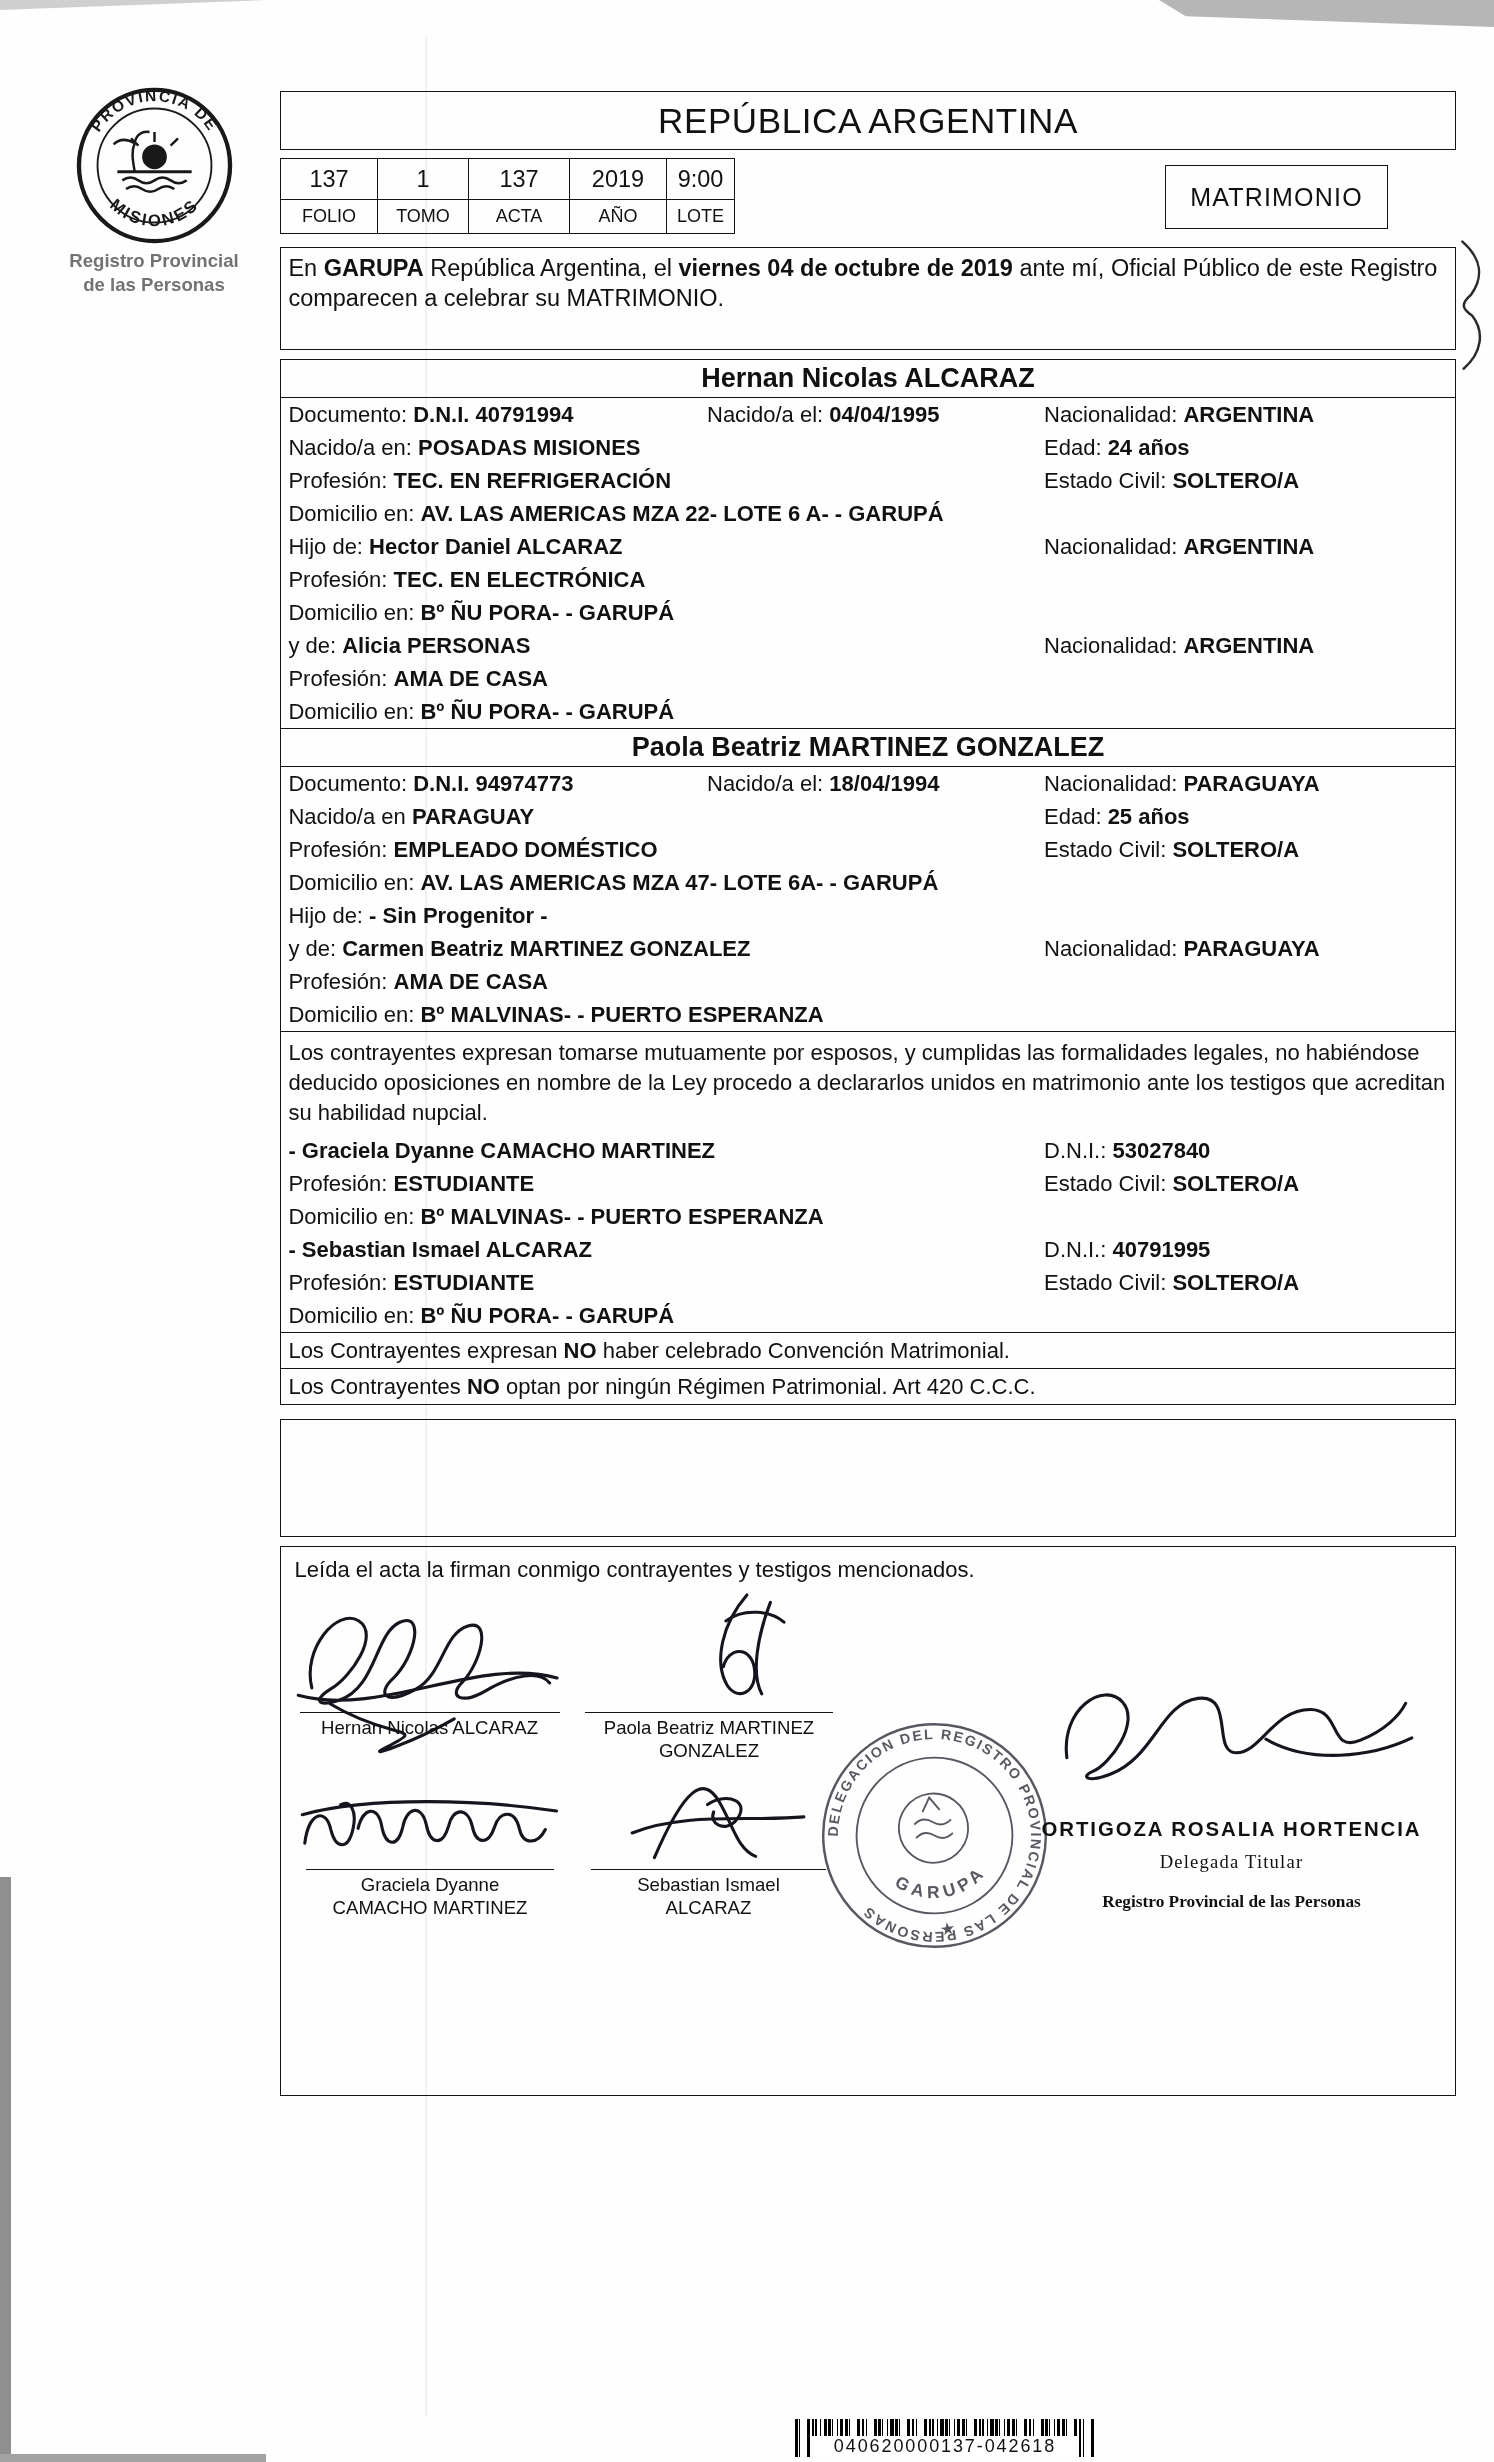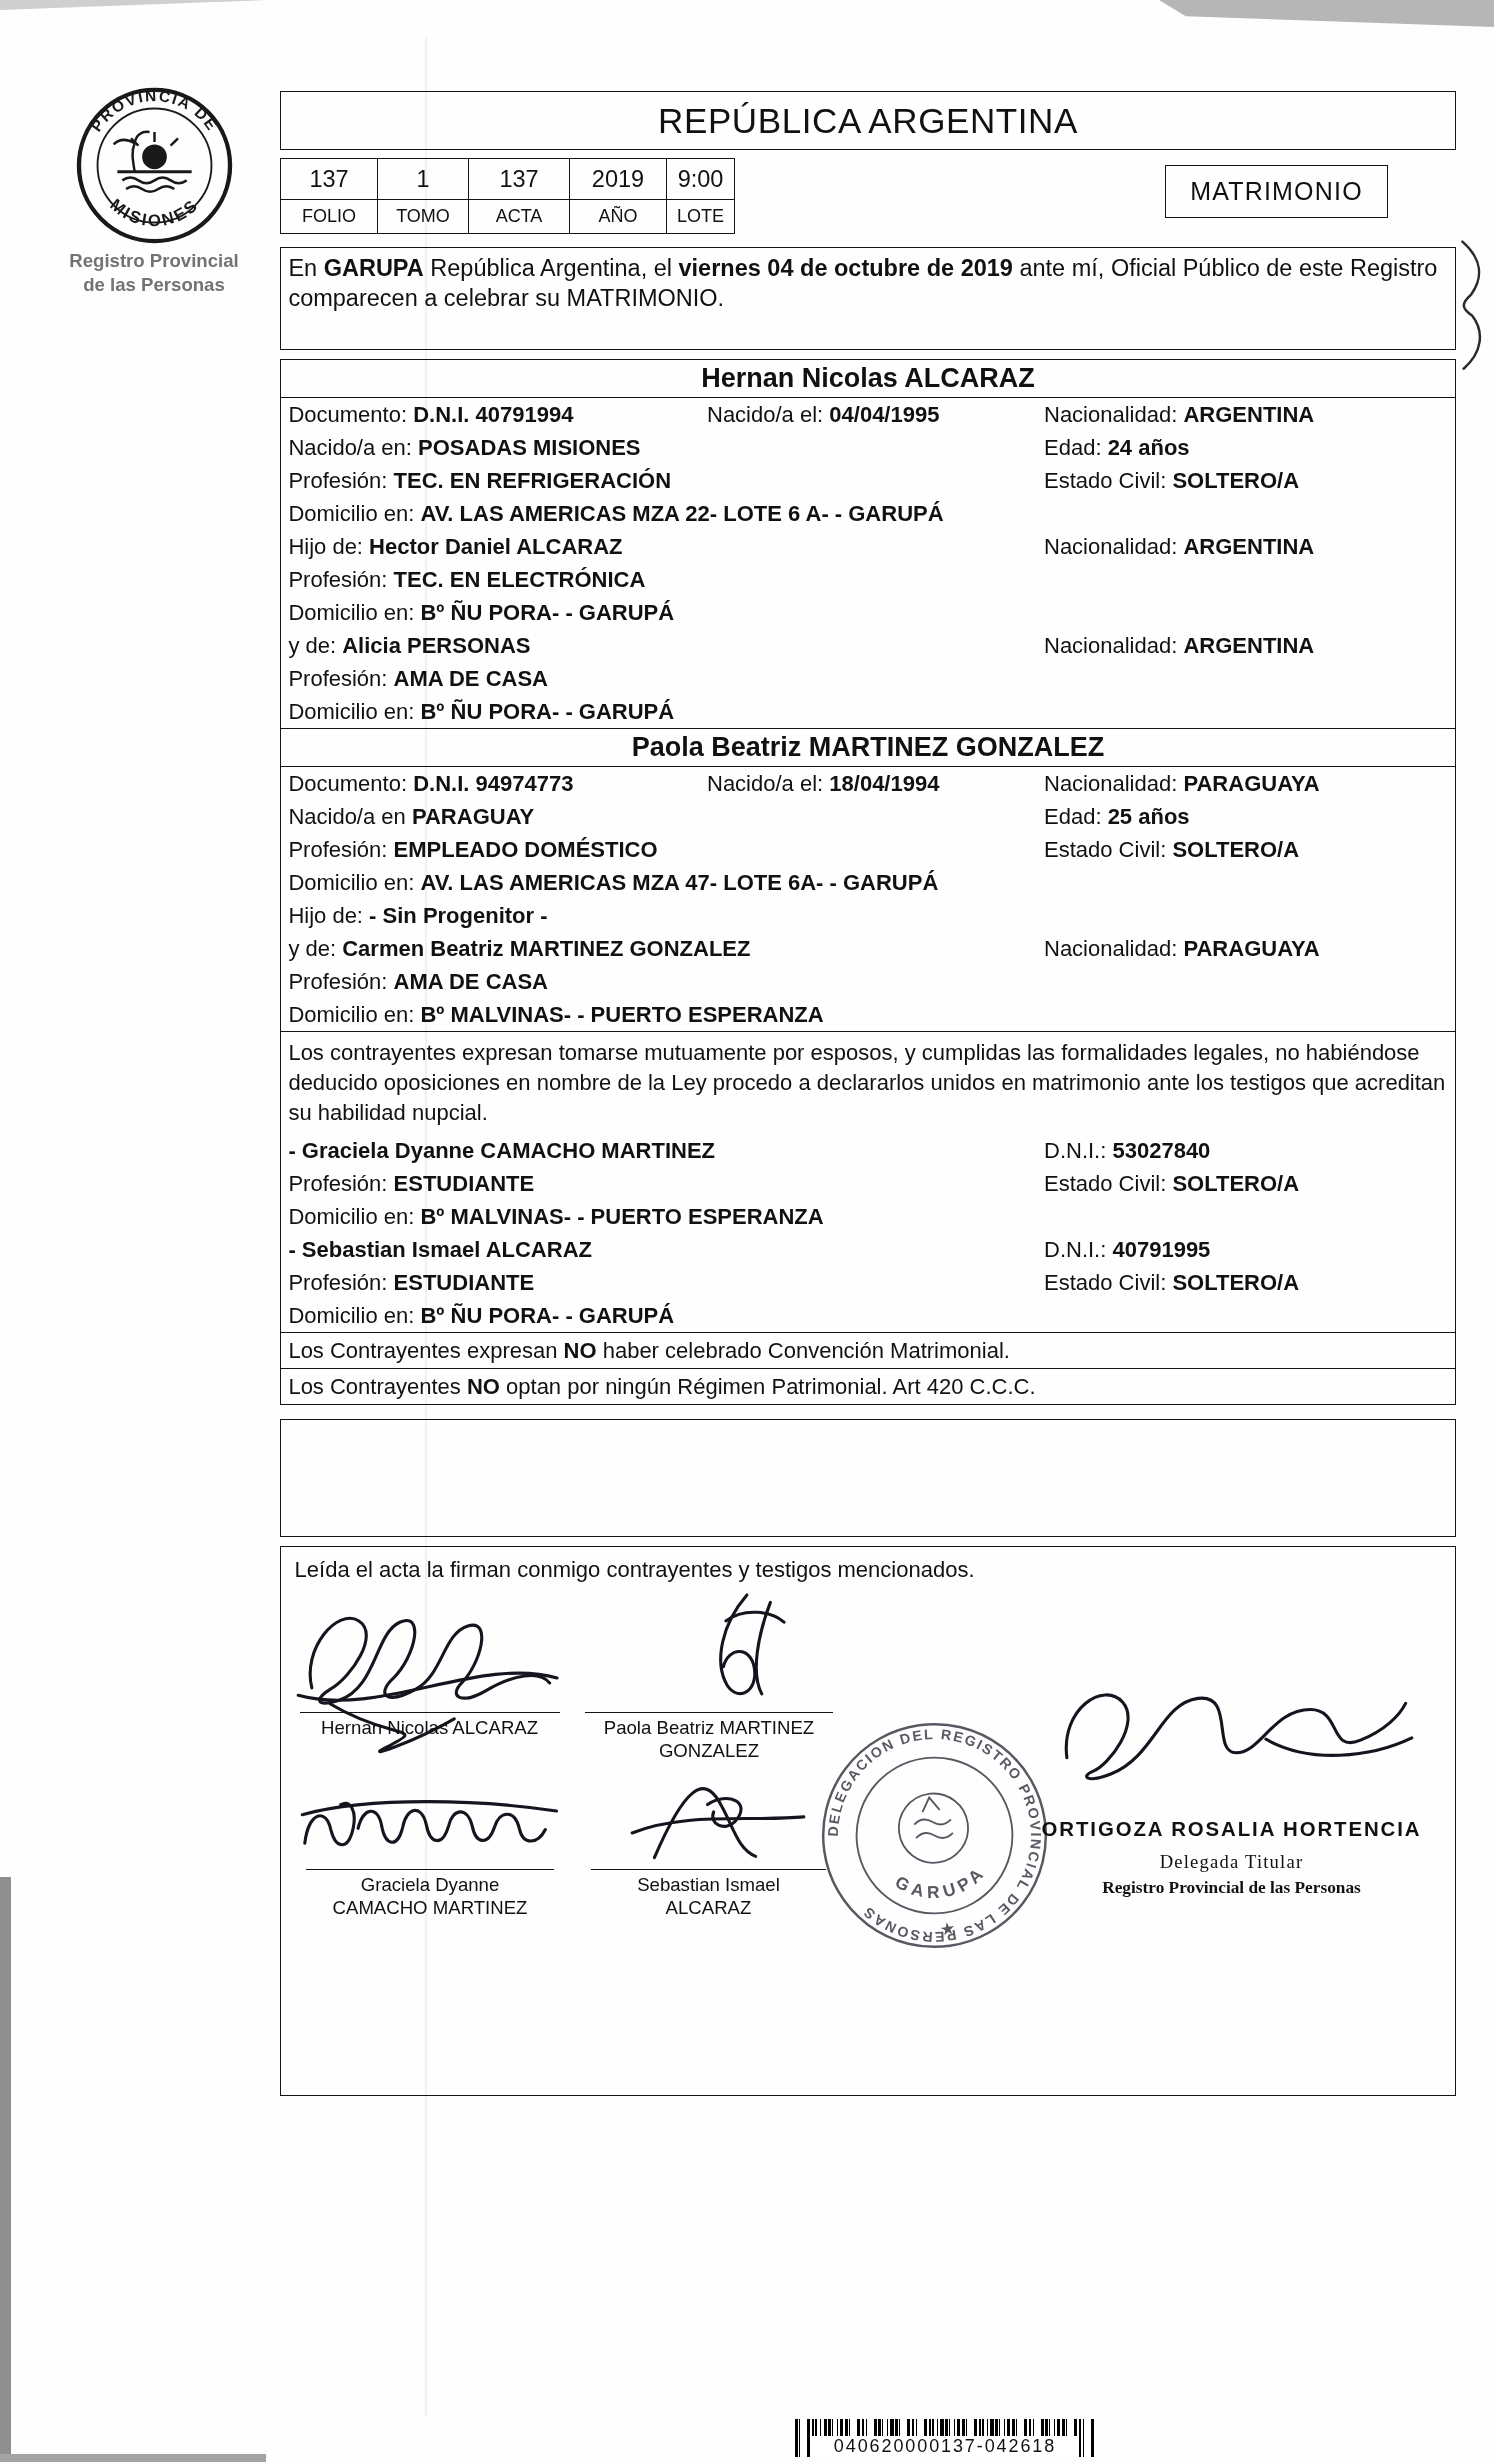--- a/index.html
+++ b/index.html
@@ -19,21 +19,21 @@
   .logo svg{width:161px;height:161px;}
   .logo-caption{font-size:18.6px;font-weight:bold;line-height:23.5px;margin-top:1px;color:#737373;}
   
   .title-box{position:absolute;left:280px;top:91px;width:1176px;height:59px;border:1.9px solid #141414;
              box-sizing:border-box;display:flex;align-items:center;justify-content:center;
              font-size:35px;letter-spacing:0.6px;}
   .folio{position:absolute;left:280px;top:158px;border-collapse:collapse;}
   .folio td{border:1.9px solid #141414;text-align:center;padding:0;}
   .folio .vals td{height:40px;font-size:23.5px;}
   .folio .heads td{height:33px;font-size:18px;}
-  .matrimonio-box{position:absolute;left:1165px;top:165px;width:223px;height:53px;border:1.9px solid #141414;
+  .matrimonio-box{position:absolute;left:1165px;top:165px;width:223px;height:64px;border:1.9px solid #141414;
              box-sizing:border-box;display:flex;align-items:center;justify-content:center;
              font-size:25px;letter-spacing:1.2px;}
   .intro-box{position:absolute;left:280px;top:247px;width:1176px;height:103px;border:1.9px solid #141414;
              box-sizing:border-box;padding:5px 7.4px;font-size:23.5px;line-height:30px;}
   .b{font-weight:bold;}
   
   .main-table{position:absolute;left:280px;top:359px;width:1176px;border:1.9px solid #141414;box-sizing:border-box;}
   .phead{height:37px;line-height:37px;text-align:center;font-weight:bold;font-size:27px;
          border-bottom:1.9px solid #141414;}
   .phead.mid{border-top:1.9px solid #141414;}
@@ -46,21 +46,21 @@
   
   .sign-box{position:absolute;left:280px;top:1546px;width:1176px;height:550px;border:1.9px solid #141414;box-sizing:border-box;}
   .sign-caption{position:absolute;left:13.6px;top:10px;font-size:22px;}
   .sig{position:absolute;}
   .sig path{fill:none;stroke:#15151f;stroke-width:5;stroke-linecap:round;stroke-linejoin:round;}
   .sig-label{position:absolute;border-top:1.2px solid #141414;text-align:center;font-size:18.6px;line-height:23.5px;padding-top:2.5px;}
   .stamp{position:absolute;left:536px;top:171px;width:235px;height:235px;transform:rotate(-8deg);opacity:.92;}
   .official{position:absolute;left:743px;top:271px;width:415px;text-align:center;}
   .official-name{font-size:20.4px;font-weight:bold;letter-spacing:1.9px;white-space:nowrap;}
   .official-title{font-size:18.6px;letter-spacing:1.2px;margin-top:10px;font-family:"Liberation Serif",serif;}
-  .official-org{font-size:17.3px;font-weight:bold;margin-top:5px;font-family:"Liberation Serif",serif;}
+  .official-org{font-size:17.3px;font-weight:bold;margin-top:19px;font-family:"Liberation Serif",serif;}
   
   .barcode{position:absolute;left:795px;top:2419px;width:300px;height:38px;background:
     repeating-linear-gradient(90deg,#000 0 2.5px,#fff 2.5px 3.7px,#000 3.7px 5px,#fff 5px 8.7px,#000 8.7px 9.3px,#fff 9.3px 11.8px,#000 11.8px 15px,#fff 15px 16.7px);}
   .barcode-number{position:absolute;left:50%;bottom:0;transform:translateX(-50%);background:#fff;
     font-size:18px;letter-spacing:1.9px;line-height:21px;padding:0 23px;white-space:nowrap;}
 </style>
 </head>
 <body>
 
 <div class="page">

